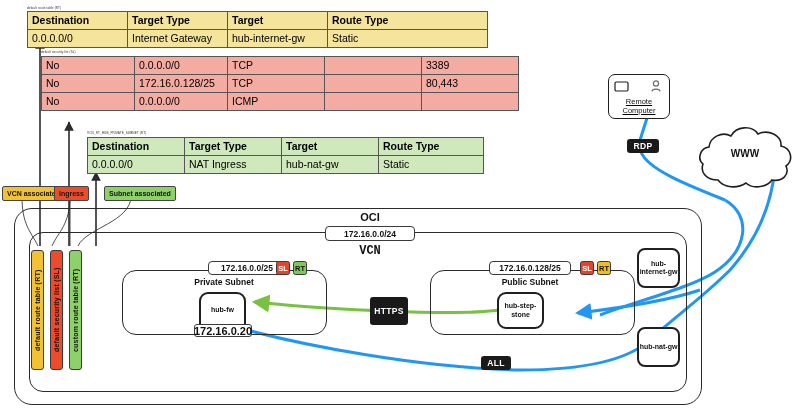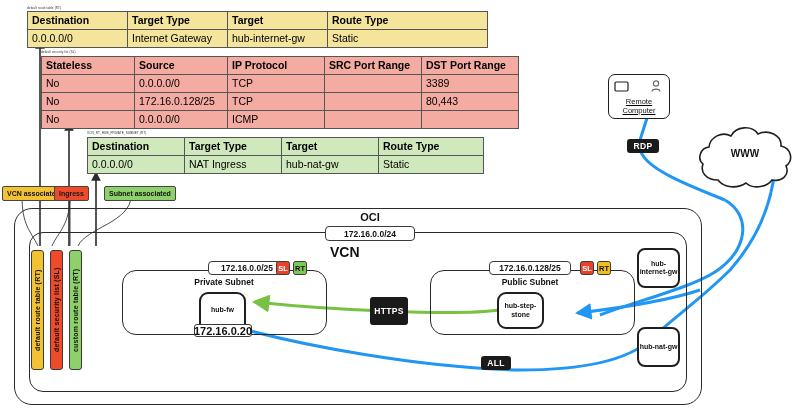--- a/index.html
+++ b/index.html
@@ -70,21 +70,21 @@
 
   
   .rnd{border:1.6px solid #2b2b2b;border-radius:18px;background:transparent;}
   .rnd-inner{border:1.4px solid #2b2b2b;border-radius:14px;background:transparent;}
 
   .cidr{
     border:1.3px solid #3a3a3a;border-radius:4px;background:#fff;
     font-size:8.5px;font-weight:bold;color:#111;
     display:flex;align-items:center;justify-content:center;white-space:nowrap;
   }
-  .ttl{font-size:14px;font-weight:bold;color:#111;white-space:nowrap;}
+  .ttl{font-size:12px;font-weight:bold;color:#111;text-align:center;white-space:nowrap;font-family:Liberation Mono, monospace;}
   .ttl-big{font-size:11px;font-weight:bold;color:#111;text-align:center;}
   .sub-lbl{font-size:8.5px;font-weight:bold;color:#111;text-align:center;white-space:nowrap;}
 
   .node{
     border:2px solid #1f1f1f;border-radius:9px;background:#fff;
     font-size:7.5px;font-weight:bold;color:#111;
     display:flex;align-items:center;justify-content:center;
     text-align:center;line-height:9px;padding:1px;
   }
   .node-sm{font-size:7px;line-height:8.5px;}
@@ -200,27 +200,20 @@
   </div>
   <table class="tbl t-pink abs" style="left:41px;top:56px;width:477px;">
     <colgroup>
         <col style="width:93px">
         <col style="width:93px">
         <col style="width:97px">
         <col style="width:97px">
         <col style="width:97px">
       </colgroup>
     <tbody>
-        <tr class="hdr">
-      <td>Stateless</td>
-      <td>Source</td>
-      <td>IP Protocol</td>
-      <td>SRC Port Range</td>
-      <td>DST Port Range</td>
-    </tr>
     <tr>
       <td>No</td>
       <td>0.0.0.0/0</td>
       <td>TCP</td>
       <td></td>
       <td>3389</td>
     </tr>
     <tr>
       <td>No</td>
       <td>172.16.0.128/25</td>

